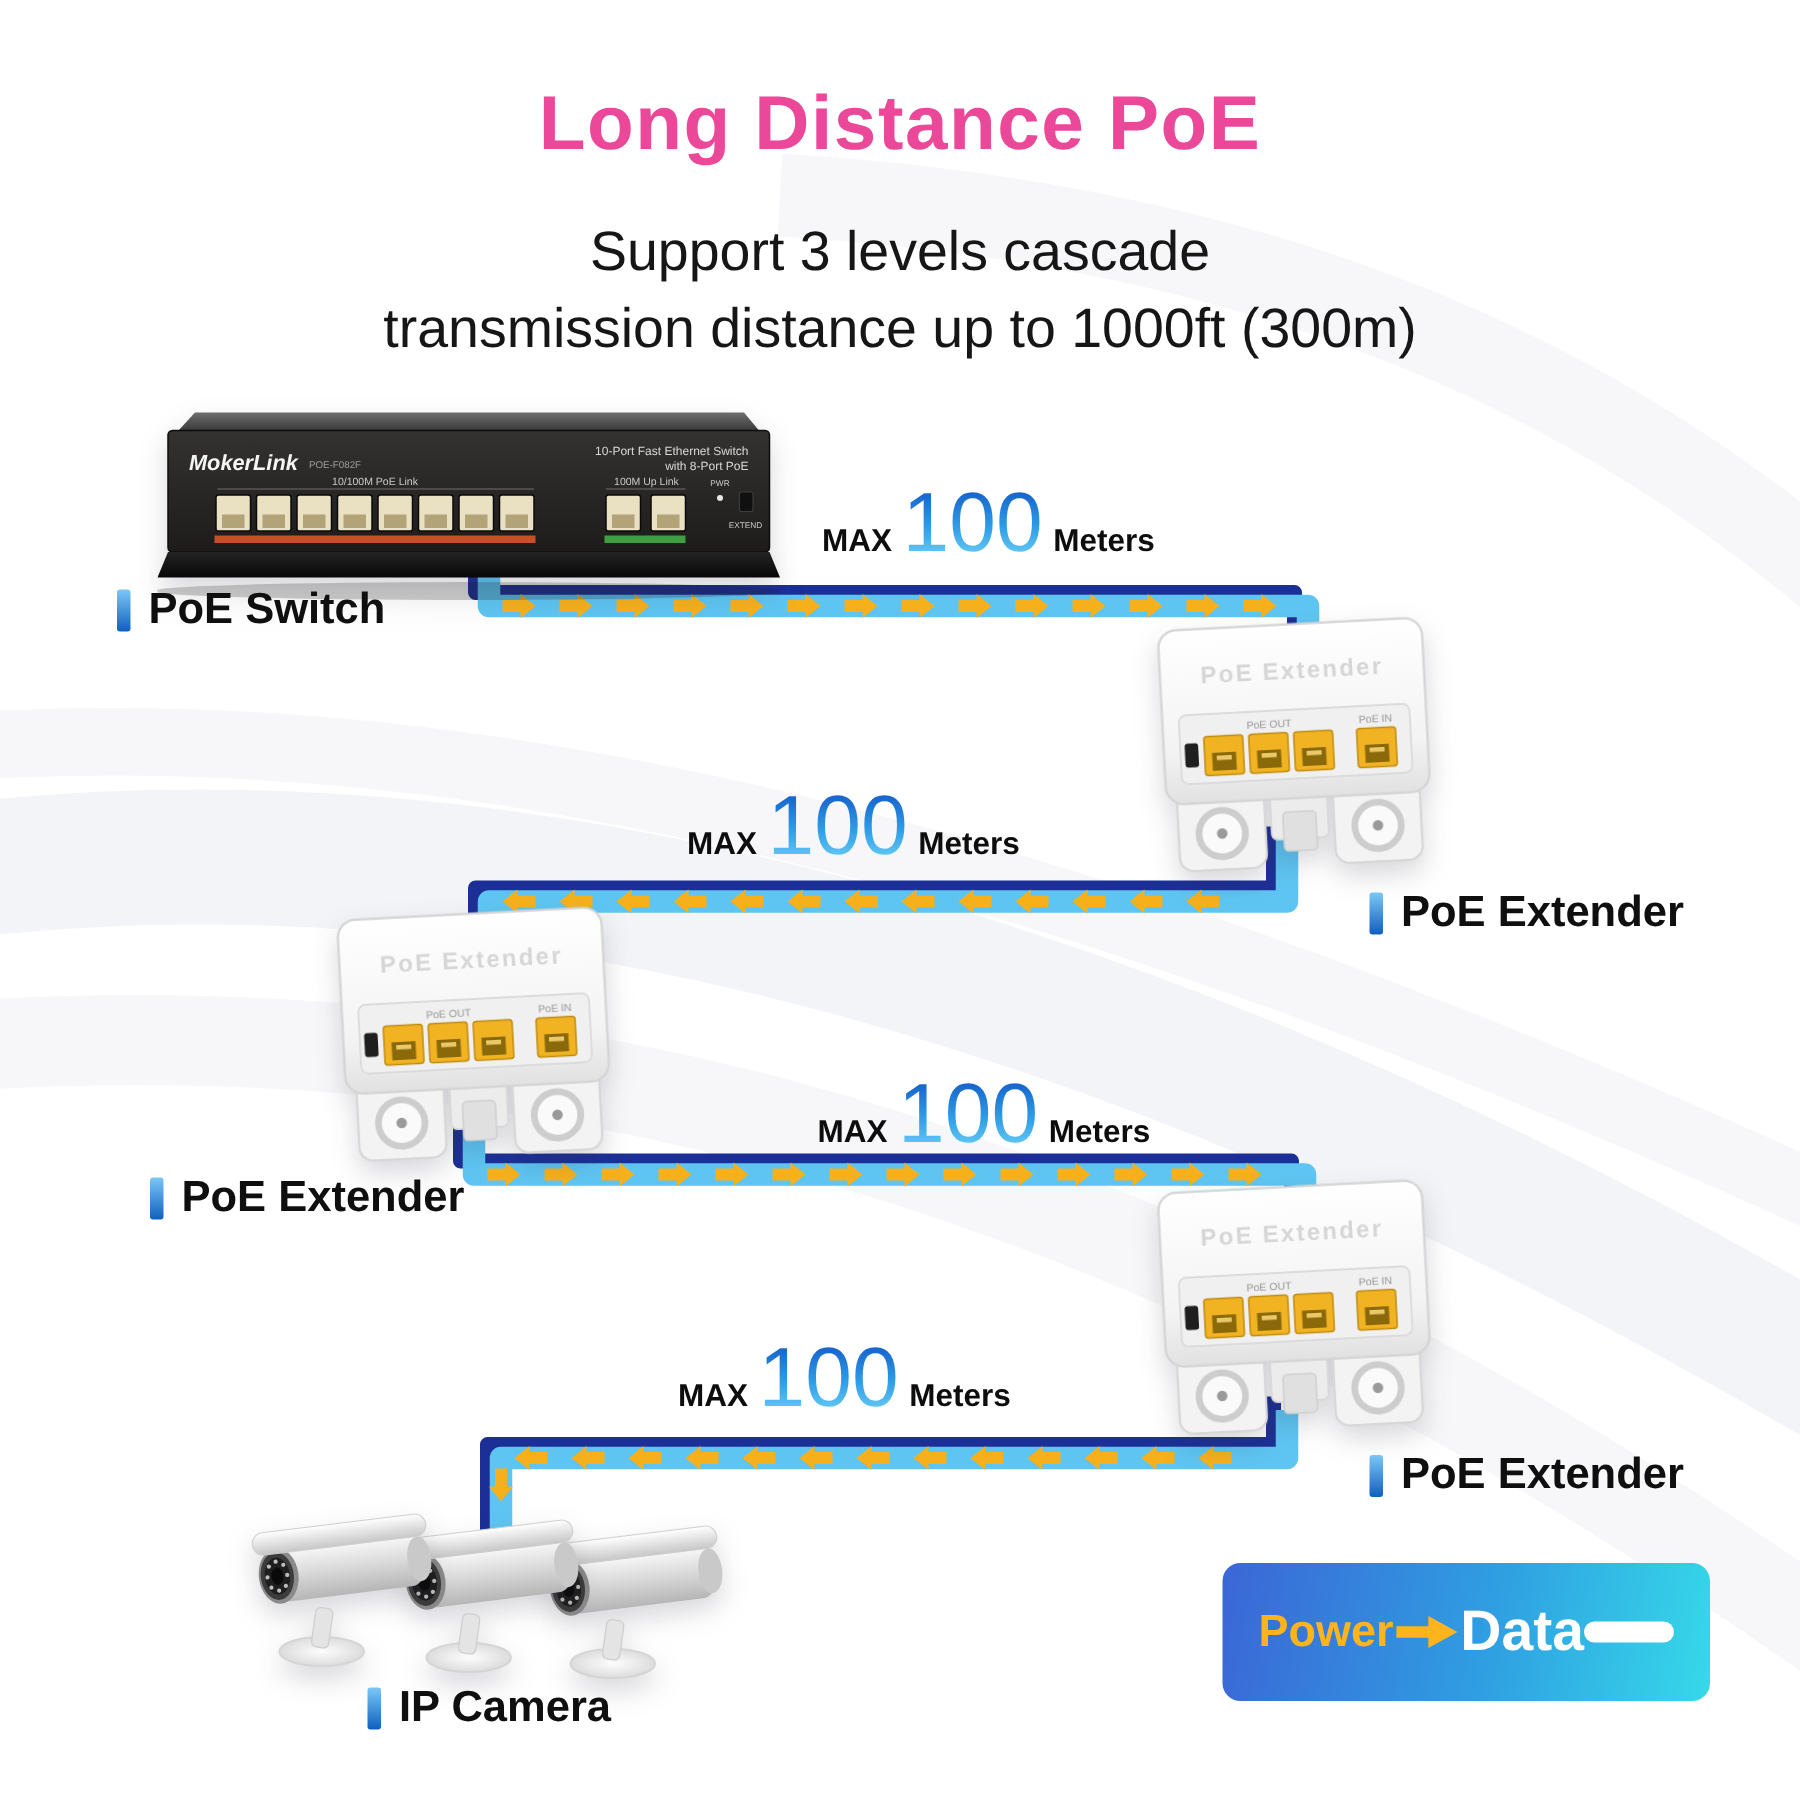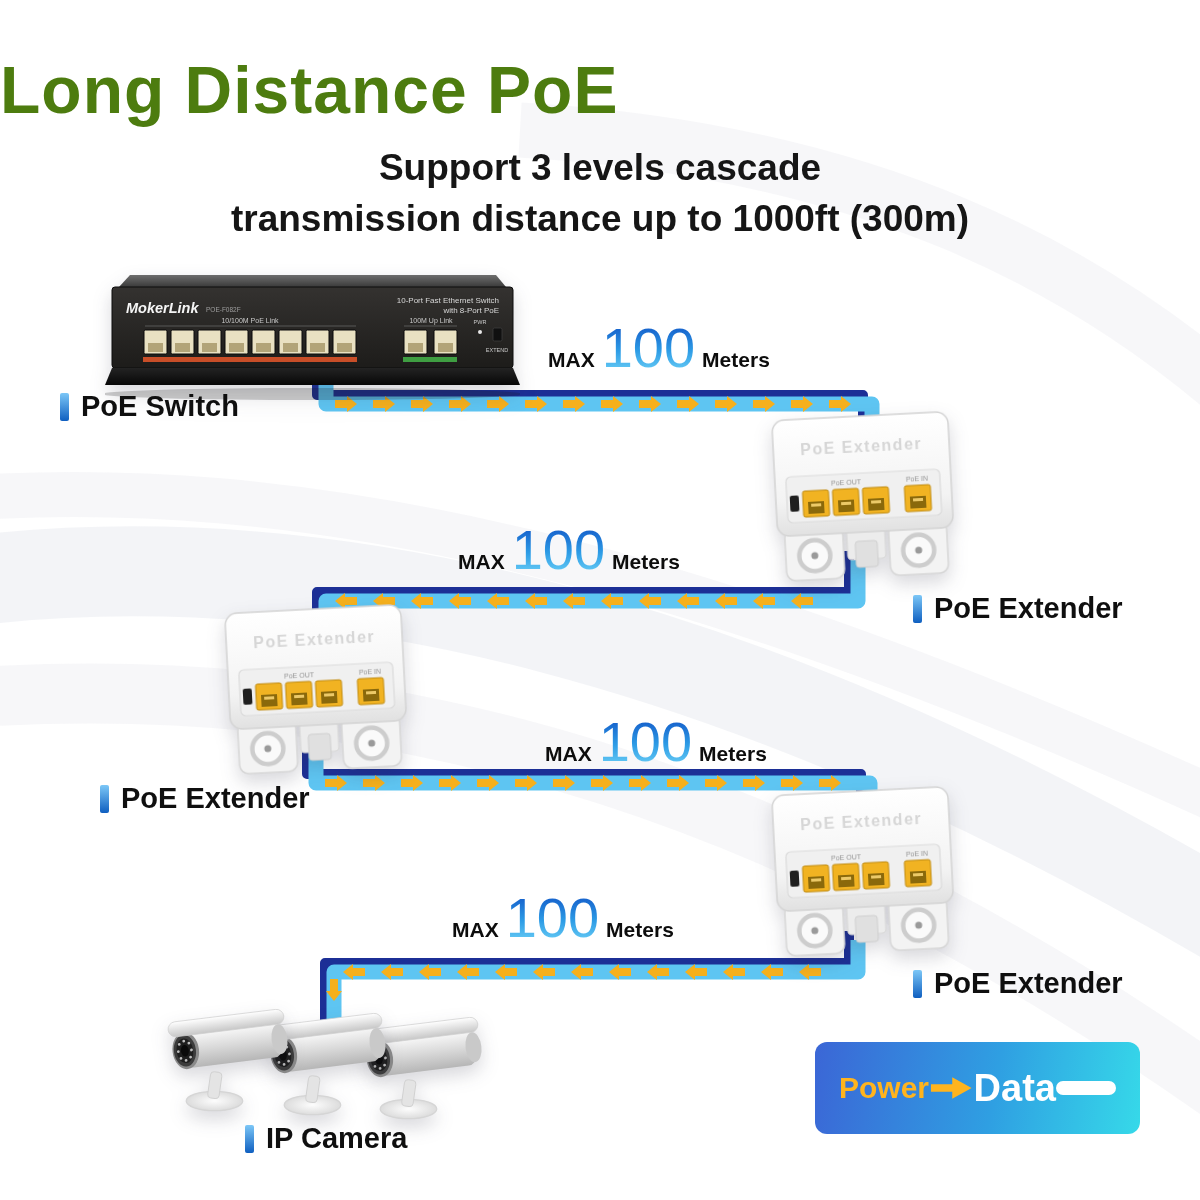--- a/index.html
+++ b/index.html
@@ -2,24 +2,24 @@
 <html><head>
 <meta charset="utf-8">
 <style>
   *{margin:0;padding:0;box-sizing:border-box}
   html,body{width:1200px;height:1200px;background:#fff;overflow:hidden;
     font-family:"Liberation Sans",sans-serif}
   .canvas{position:relative;width:1200px;height:1200px;background:#fff;overflow:hidden}
   .layer{position:absolute;left:0;top:0;width:1200px;height:1200px}
   #bg-layer{z-index:0}
   #cable-layer{z-index:1}
-  .title{position:absolute;top:52px;left:0;width:100%;
-    font-size:66px;font-weight:bold;color:#4d7c0f;letter-spacing:1px;z-index:7}
+  .title{position:absolute;top:52px;left:0;width:100%;text-align:center;
+    font-size:51px;font-weight:bold;color:#ec4899;letter-spacing:1px;z-index:7}
   .subtitle{position:absolute;top:142px;left:0;width:100%;text-align:center;
-    font-size:37px;font-weight:bold;color:#161616;line-height:51px;z-index:7}
+    font-size:37px;font-weight:normal;color:#161616;line-height:51px;z-index:7}
   .caption{position:absolute;display:flex;align-items:center;gap:12px;z-index:7}
   .caption .bar{width:9px;height:28px;border-radius:2px;
     background:linear-gradient(180deg,#7cc7f7,#0f5fc0)}
   .caption .txt{font-size:29px;font-weight:bold;color:#0f0f0f;white-space:nowrap}
   .dist{position:absolute;display:flex;align-items:baseline;z-index:7}
   .dist .max,.dist .unit{font-size:21px;font-weight:bold;color:#0d0d0d}
   .dist .val{font-size:56px;font-weight:normal;line-height:1;margin:0 7px;
     background:linear-gradient(180deg,#0f4fc4 0%,#2d9ce6 55%,#74d6f8 100%);
     -webkit-background-clip:text;background-clip:text;color:transparent;
     -webkit-text-fill-color:transparent}
@@ -349,21 +349,21 @@
             <circle cx="24.5" cy="64" r="1.6"></circle>
             <circle cx="22.5" cy="56" r="1.6"></circle>
             <circle cx="24.5" cy="48" r="1.6"></circle>
       </g>
       <ellipse cx="30" cy="56" rx="4.5" ry="6.5" fill="#0a0a0a"></ellipse>
       <rect x="14" y="22" width="132" height="17" rx="8.5" fill="url(#camShield)" stroke="#cfcfcf" stroke-width="0.8"></rect>
     </g>
   </svg>
 </div>
 
-  <div class="caption" style="left:60px;top:390px">
+  <div class="caption" style="left:78px;top:390px">
     <span class="bar"></span>
     <span class="txt">PoE Switch</span>
   </div>
   <div class="caption" style="left:913px;top:592px">
     <span class="bar"></span>
     <span class="txt">PoE Extender</span>
   </div>
   <div class="caption" style="left:100px;top:782px">
     <span class="bar"></span>
     <span class="txt">PoE Extender</span>

